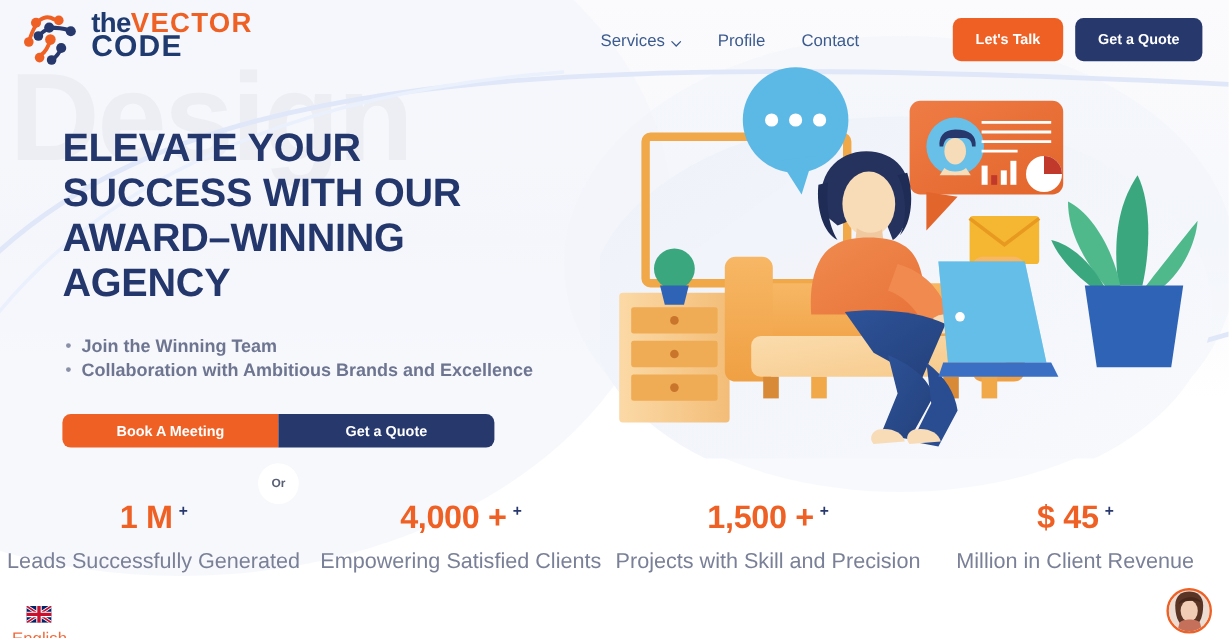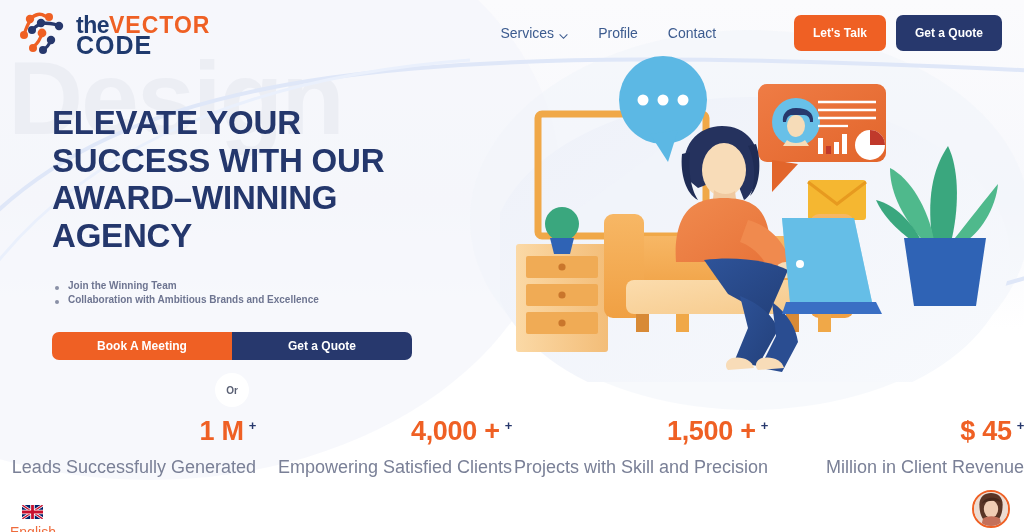--- a/index.html
+++ b/index.html
@@ -46,21 +46,21 @@
   }
 
   
   .header {
     position: absolute; left: 0; top: 0;
     width: 1024px; height: 66px;
     display: flex; align-items: center;
     padding: 0 22px 0 18px;
     z-index: 40;
   }
-  .logo { display: flex; align-items: flex-end; gap: 6px; }
+  .logo { display: flex; align-items: flex-start; gap: 6px; }
   .logo-mark { width: 52px; height: 46px; flex: none; }
   .logo-text { display: flex; flex-direction: column; line-height: .84; }
   .logo-l1 { font-size: 23px; font-weight: 700; letter-spacing: -.5px; }
   .logo-l1 .the { color: #1f3a6e; }
   .logo-l1 .vector { color: #ef6024; letter-spacing: 1px; }
   .logo-l2 { font-size: 25px; font-weight: 700; color: #1f3a6e; letter-spacing: 1px; }
 
   .nav { display: flex; align-items: center; gap: 30px; margin-left: 290px; }
   .nav-item {
     font-size: 14px; color: #3c5b8f; cursor: pointer;
@@ -83,21 +83,21 @@
   .hero-left { position: absolute; left: 52px; top: 104px; width: 470px; z-index: 20; }
   .headline {
     font-size: 33px; font-weight: 800; line-height: 1.14;
     color: #24376c; letter-spacing: -.2px;
     text-transform: uppercase;
   }
   .bullets { margin-top: 25px; list-style: none; }
   .bullets li {
     position: relative;
     padding-left: 16px;
-    font-size: 10px; font-weight: 700;
+    font-size: 15px; font-weight: 700;
     color: #6e7591;
     line-height: 1.33;
   }
   .bullets li::before {
     content: ""; position: absolute; left: 3px; top: 7px;
     width: 4px; height: 4px; border-radius: 50%;
     background: #8a90a6;
   }
 
   .cta-group {
@@ -130,21 +130,21 @@
     position: absolute; left: 500px; top: 52px;
     width: 524px; height: 330px; z-index: 15;
   }
 
   
   .stats {
     position: absolute; left: 0; top: 418px;
     width: 1024px;
     display: flex; z-index: 20;
   }
-  .stat { flex: 1; text-align: right; }
+  .stat { flex: 1; text-align: center; }
   .stat-num {
     font-size: 27px; font-weight: 800; color: #ef6024;
     letter-spacing: -.3px; line-height: 1;
     display: inline-block; position: relative;
   }
   .stat-sup {
     font-size: 13px; font-weight: 800; color: #27386d;
     vertical-align: super; margin-left: 5px;
   }
   .stat-label {

